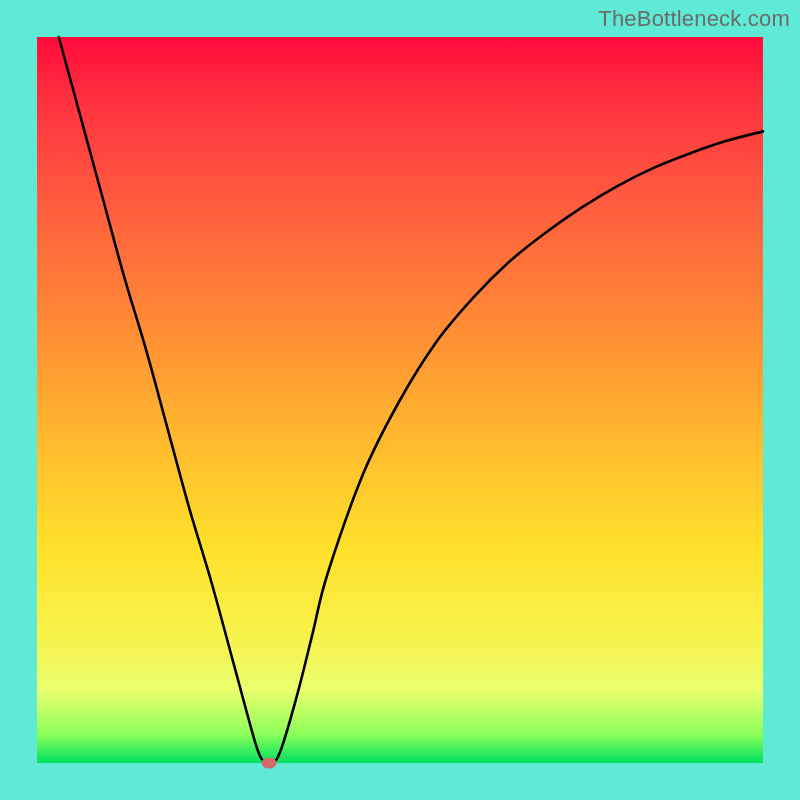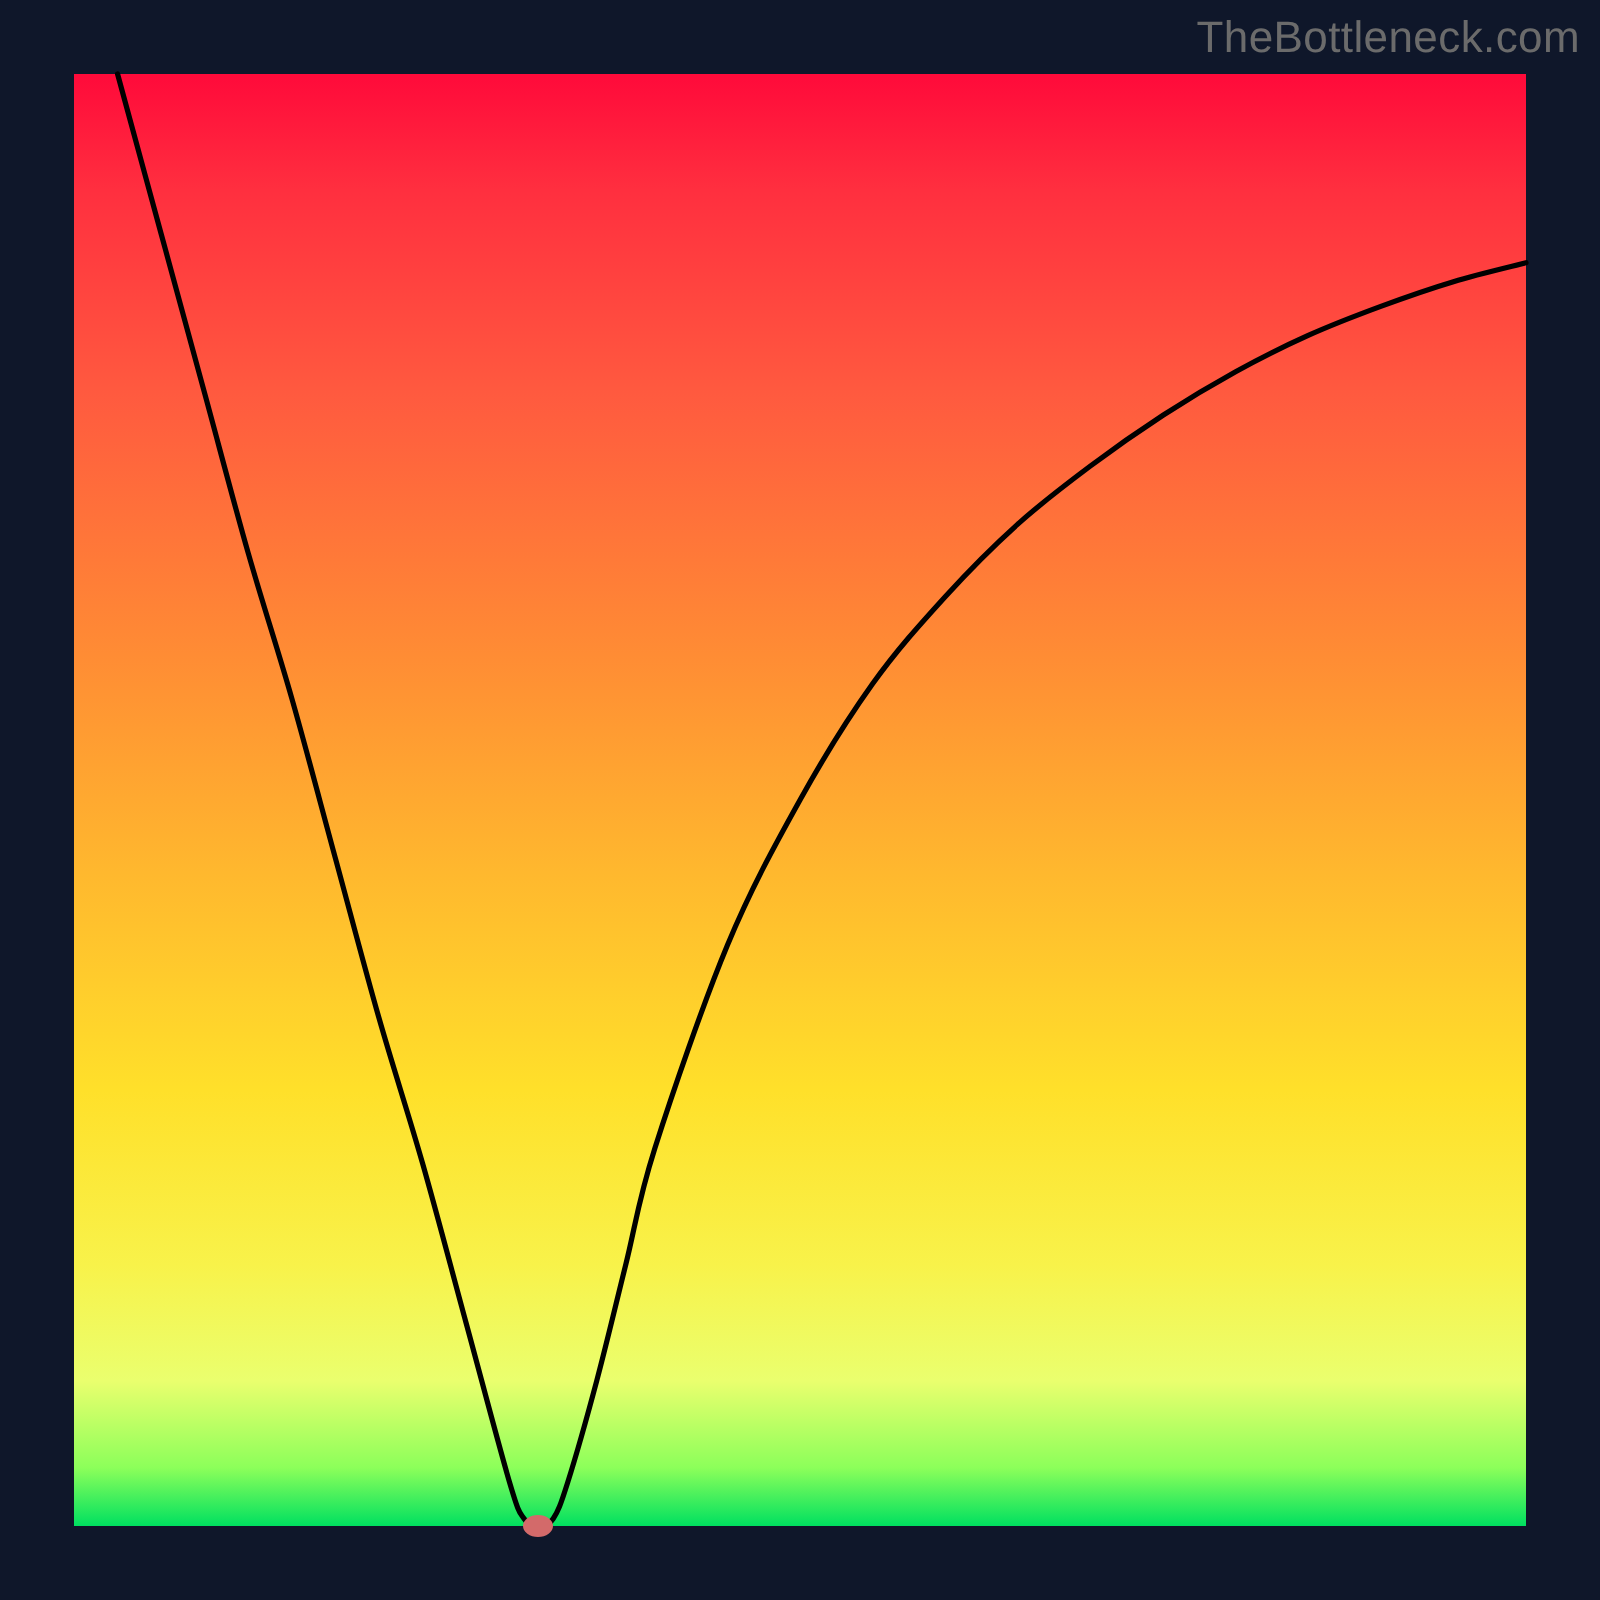--- a/index.html
+++ b/index.html
@@ -10,21 +10,21 @@
     background: #000;
     overflow: hidden;
     font-family: Arial, Helvetica, sans-serif;
   }
   .frame {
     position: absolute;
     left: 0;
     top: 0;
     width: 800px;
     height: 800px;
-    background: #0f172a;
+    background: #5eead4;
   }
   .plot-area {
     position: absolute;
     left: 37px;
     top: 37px;
     width: 726px;
     height: 726px;
     
     background: linear-gradient(
       to bottom,

